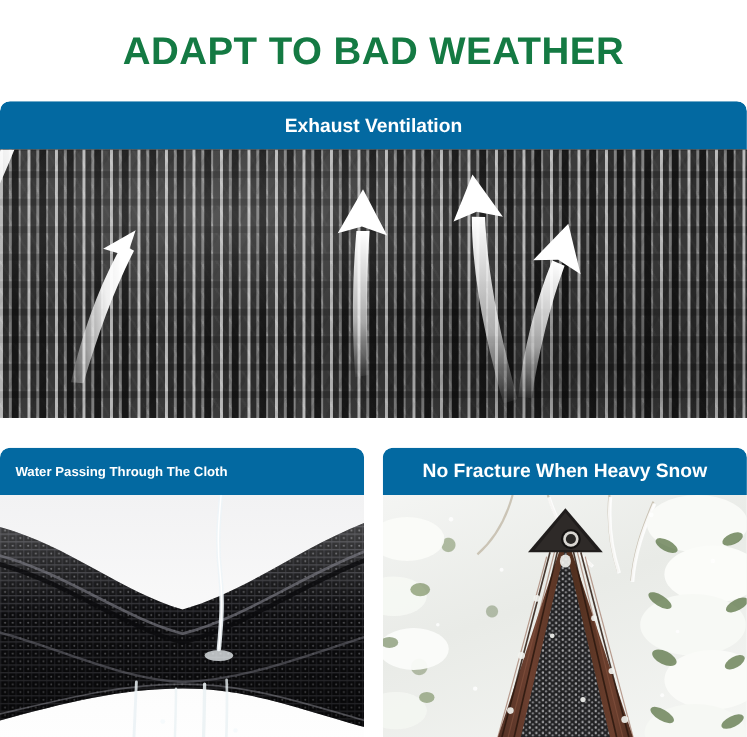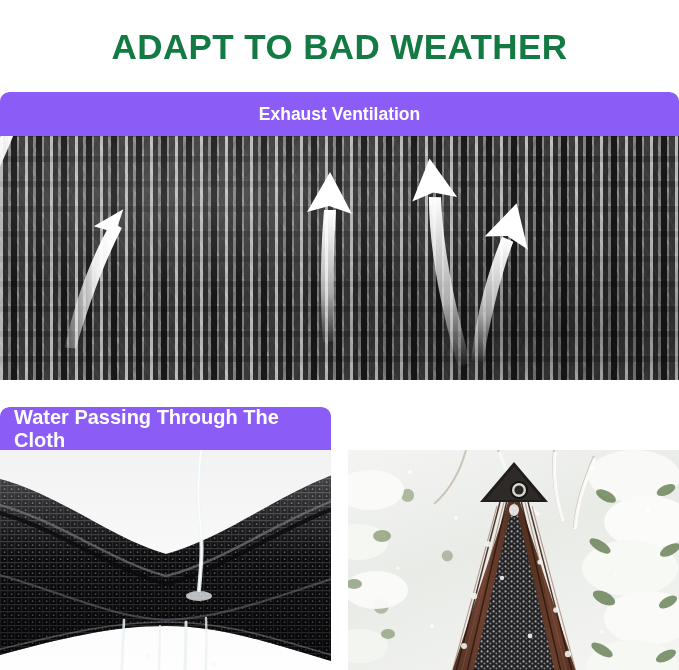--- a/index.html
+++ b/index.html
@@ -15,21 +15,21 @@
     position:absolute;left:0;top:-8px;width:679px;height:46px;
     line-height:46px;text-align:center;
     font-size:35px;font-weight:bold;letter-spacing:.4px;
     color:#147a43;white-space:nowrap;
   }
 
   
   .card{position:absolute;overflow:hidden;}
   .banner{
     position:absolute;left:0;top:0;width:100%;
-    background:#8b5cf6;color:#ffffff;
+    background:#0369a1;color:#ffffff;
     font-weight:bold;box-sizing:border-box;
     display:flex;align-items:center;
   }
   .banner.center{justify-content:center;}
   .banner.left{justify-content:flex-start;}
 
   
   #card-vent{left:0;top:60px;width:679px;height:288px;border-radius:9px 9px 0 0;}
   #card-vent .banner{height:44px;font-size:17.5px;border-radius:9px 9px 0 0;}
   .vent-photo{
@@ -67,21 +67,21 @@
   .mesh-shade{
     position:absolute;inset:0;
     background:
       radial-gradient(ellipse 70% 60% at 30% 25%, rgba(255,255,255,.14), rgba(0,0,0,0) 70%),
       radial-gradient(ellipse 60% 55% at 80% 80%, rgba(0,0,0,.30), rgba(0,0,0,0) 70%);
   }
   .arrows{position:absolute;inset:0;}
 
   
   #card-water{left:0;top:375px;width:331px;height:295px;border-radius:9px;}
-  #card-water .banner{height:43px;font-size:20px;padding-left:14px;border-radius:9px 9px 0 0;}
+  #card-water .banner{height:43px;font-size:12px;padding-left:14px;border-radius:9px 9px 0 0;}
   #card-snow{left:348px;top:375px;width:331px;height:295px;border-radius:9px;}
   #card-snow .banner{height:43px;font-size:17.5px;border-radius:9px 9px 0 0;}
 
   .photo{position:absolute;left:0;top:43px;width:100%;height:252px;overflow:hidden;}
 
   
   .water-bg{position:absolute;inset:0;background:linear-gradient(180deg,#f2f2f3 0%,#fbfbfb 55%,#ffffff 100%);}
   .cloth-fold{position:absolute;inset:0;}
 
   
@@ -212,20 +212,23 @@
         <circle cx="172" cy="226" r="1.8" fill="#f4f9fb" opacity=".8"></circle>
         <circle cx="214" cy="214" r="2" fill="#f4f9fb" opacity=".8"></circle>
         <circle cx="196" cy="236" r="2.6" fill="#f4f9fb" opacity=".85"></circle>
         <circle cx="132" cy="232" r="1.6" fill="#f4f9fb" opacity=".75"></circle>
       </svg>
     </div>
   </div>
 
   <div class="card" id="card-snow">
 
+    <div class="banner center">
+      <span class="lbl">No Fracture When Heavy Snow</span>
+    </div>
 
     <div class="photo">
       <div class="snow-bg"></div>
 
       <svg class="snow-branches" viewBox="0 0 331 252" preserveAspectRatio="none">
 
         <g stroke="#c2b9a8" stroke-width="2" fill="none" opacity=".8">
           <path d="M150,0 C158,26 170,48 190,64"></path>
           <path d="M206,0 C204,24 206,46 214,70"></path>
           <path d="M246,6 C236,30 228,52 226,78"></path>

